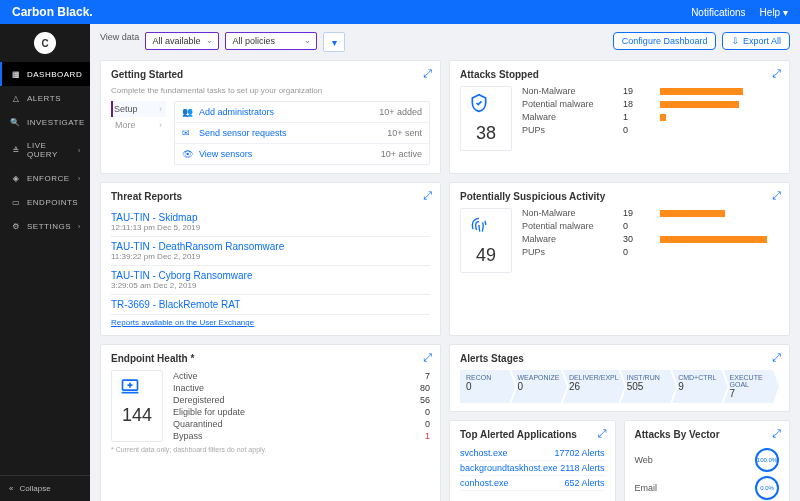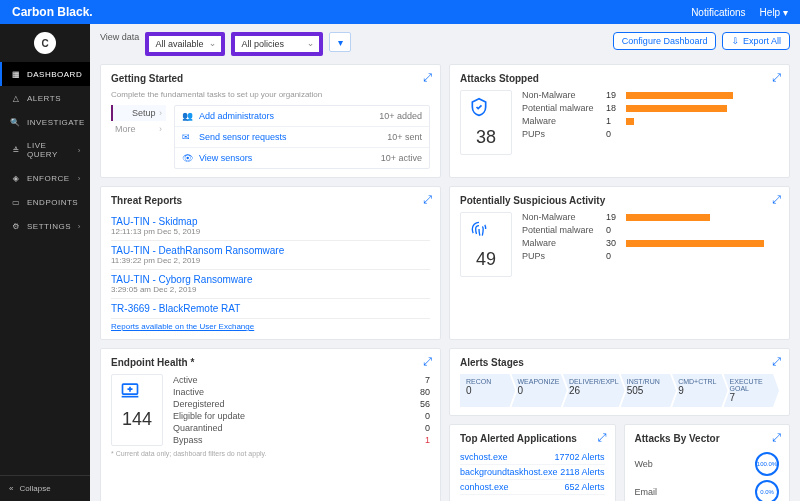--- a/index.html
+++ b/index.html
@@ -12,46 +12,46 @@
 .sidebar{width:90px;background:#1a1a1a;color:#bbb;display:flex;flex-direction:column}
 .avatar{width:22px;height:22px;border-radius:50%;background:#fff;color:#333;display:flex;align-items:center;justify-content:center;font-weight:600;margin:8px auto;font-size:10px}
 .nav-item{display:flex;align-items:center;gap:6px;padding:7px 9px;font-size:8px;letter-spacing:.5px;cursor:pointer;border-left:2px solid transparent}
 .nav-item.active{background:#000;color:#fff;border-left:2px solid #0d6efd}
 .nav-item .ico{width:10px;height:10px;display:inline-flex;align-items:center;justify-content:center;flex:0 0 10px}
 .nav-item .chev{margin-left:auto;font-size:8px;opacity:.7}
 .collapse{margin-top:auto;border-top:1px solid #333;display:flex;align-items:center;gap:6px;padding:8px 9px;font-size:8px;cursor:pointer}
 .main{flex:1;overflow:auto;padding:8px 10px}
 .controls{display:flex;align-items:flex-start;gap:6px;margin-bottom:8px}
 .vd-label{font-size:9px;color:#555}
-.sel{border:4px solid #6d28d9;background:#fff;padding:3px 18px 3px 6px;font-size:9px;border-radius:2px;position:relative;cursor:pointer}
+.sel{border:1px solid #6d28d9;background:#fff;padding:3px 18px 3px 6px;font-size:9px;border-radius:2px;position:relative;cursor:pointer}
 .sel::after{content:"⌄";position:absolute;right:5px;top:2px;color:#888}
 .filter-btn{border:1px solid #b9d2f3;background:#fff;width:22px;height:20px;border-radius:2px;color:#0d6efd;display:flex;align-items:center;justify-content:center;cursor:pointer}
 .spacer{flex:1}
 .btn-outline{border:1px solid #0d6efd;color:#0d6efd;background:#fff;padding:3px 8px;font-size:9px;border-radius:4px;cursor:pointer;display:inline-flex;align-items:center;gap:4px}
 .grid{display:grid;grid-template-columns:1fr 1fr;gap:8px}
 .card{background:#fff;border:1px solid #e3e6ea;border-radius:2px;padding:8px 10px;position:relative}
 .card h3{font-size:10px;font-weight:600;color:#333;margin-bottom:6px}
 .pop{position:absolute;right:8px;top:6px;color:#0d6efd;cursor:pointer;font-size:11px}
 .sub{font-size:8px;color:#999;margin-bottom:6px}
 .gs-body{display:flex;gap:8px}
 .gs-nav{width:55px;font-size:9px}
 .gs-nav div{padding:3px 4px;color:#999;cursor:pointer}
-.gs-nav .sel-step{color:#555;border-left:2px solid #701a75;background:#f6f9ff;padding-left:19px}
+.gs-nav .sel-step{color:#555;border-left:2px solid #701a75;background:#f6f9ff;padding-left:1px}
 .gs-links{flex:1;border:1px solid #e8ecf2;border-radius:2px}
 .gs-row{display:flex;align-items:center;padding:5px 7px;font-size:9px;border-bottom:1px solid #eef1f5}
 .gs-row:last-child{border-bottom:none}
 .gs-row .lk{color:#0d6efd;cursor:pointer}
 .gs-row .meta{margin-left:auto;color:#777}
 .gs-row .ic{color:#0d6efd;margin-right:5px;width:12px;display:inline-block}
 .metric{display:flex;gap:10px}
 .big{border:1px solid #e7eaef;border-radius:2px;padding:6px 8px;text-align:center;min-width:52px}
 .big .num{font-size:18px;font-weight:400;color:#333;margin-top:10px}
 .big .ic{color:#0d6efd;font-size:14px}
 .rows{flex:1}
-.row{display:flex;align-items:center;font-size:9px;margin-bottom:3px;gap:4px}
+.row{display:flex;align-items:center;font-size:9px;margin-bottom:3px;gap:21px}
 .row .lbl{width:80px;color:#555}
 .row .val{width:16px;text-align:left;color:#333}
 .row .bar{flex:1;height:7px;background:transparent;position:relative}
 .row .bar-fill{height:100%;background:#ff8c1a}
 .threat{border-bottom:1px solid #eee;padding:4px 0}
 .threat .t{color:#0d6efd;font-size:10px;font-weight:500;cursor:pointer}
 .threat .d{color:#888;font-size:8px}
 .more-link{color:#0d6efd;font-size:8px;text-decoration:underline;cursor:pointer;margin-top:3px;display:inline-block}
 .eh-rows{flex:1}
 .eh-row{display:flex;font-size:9px;padding:1px 0}

